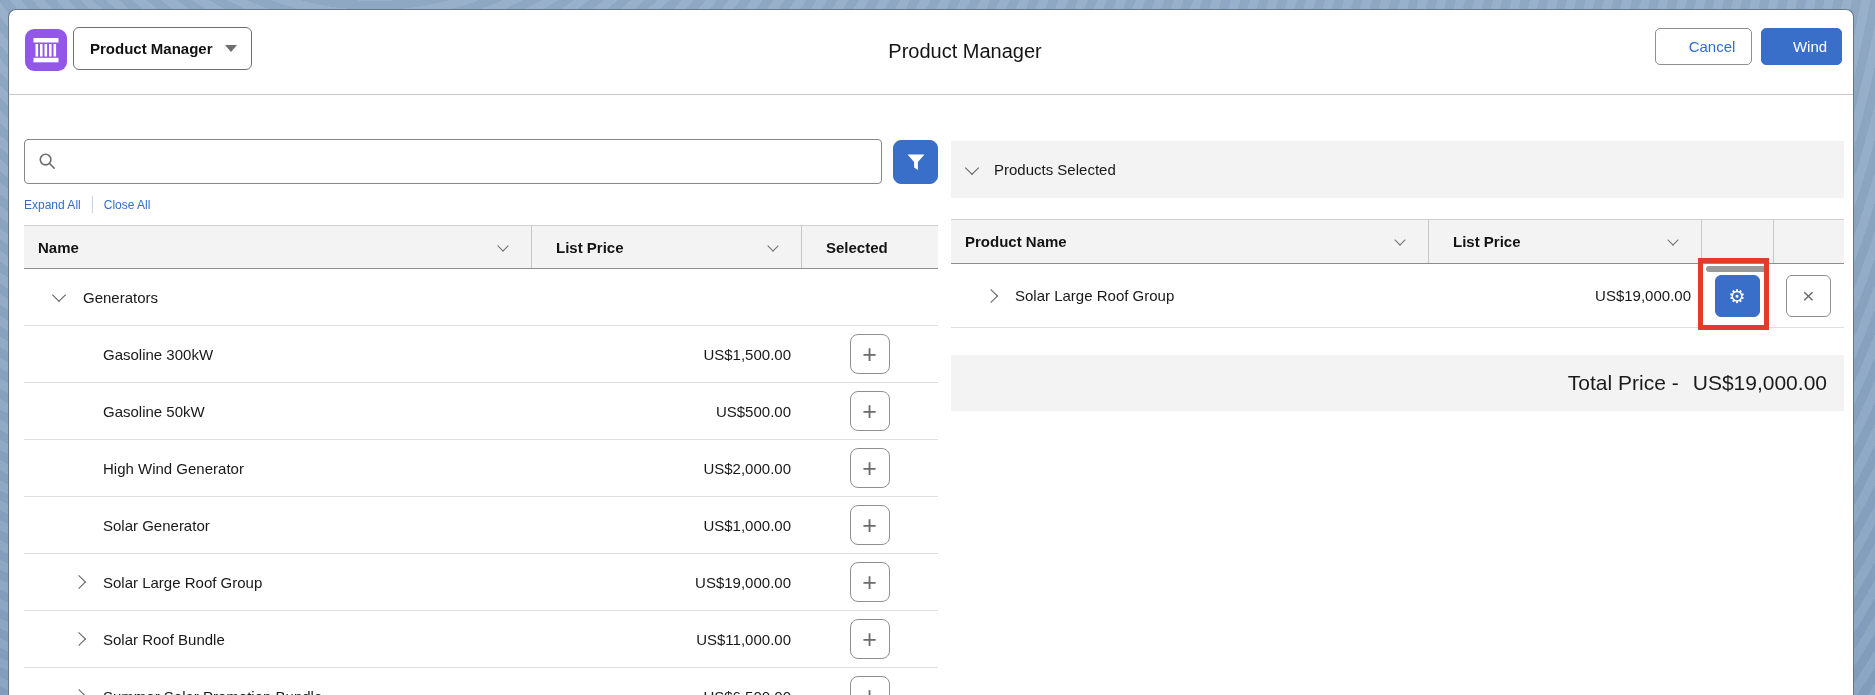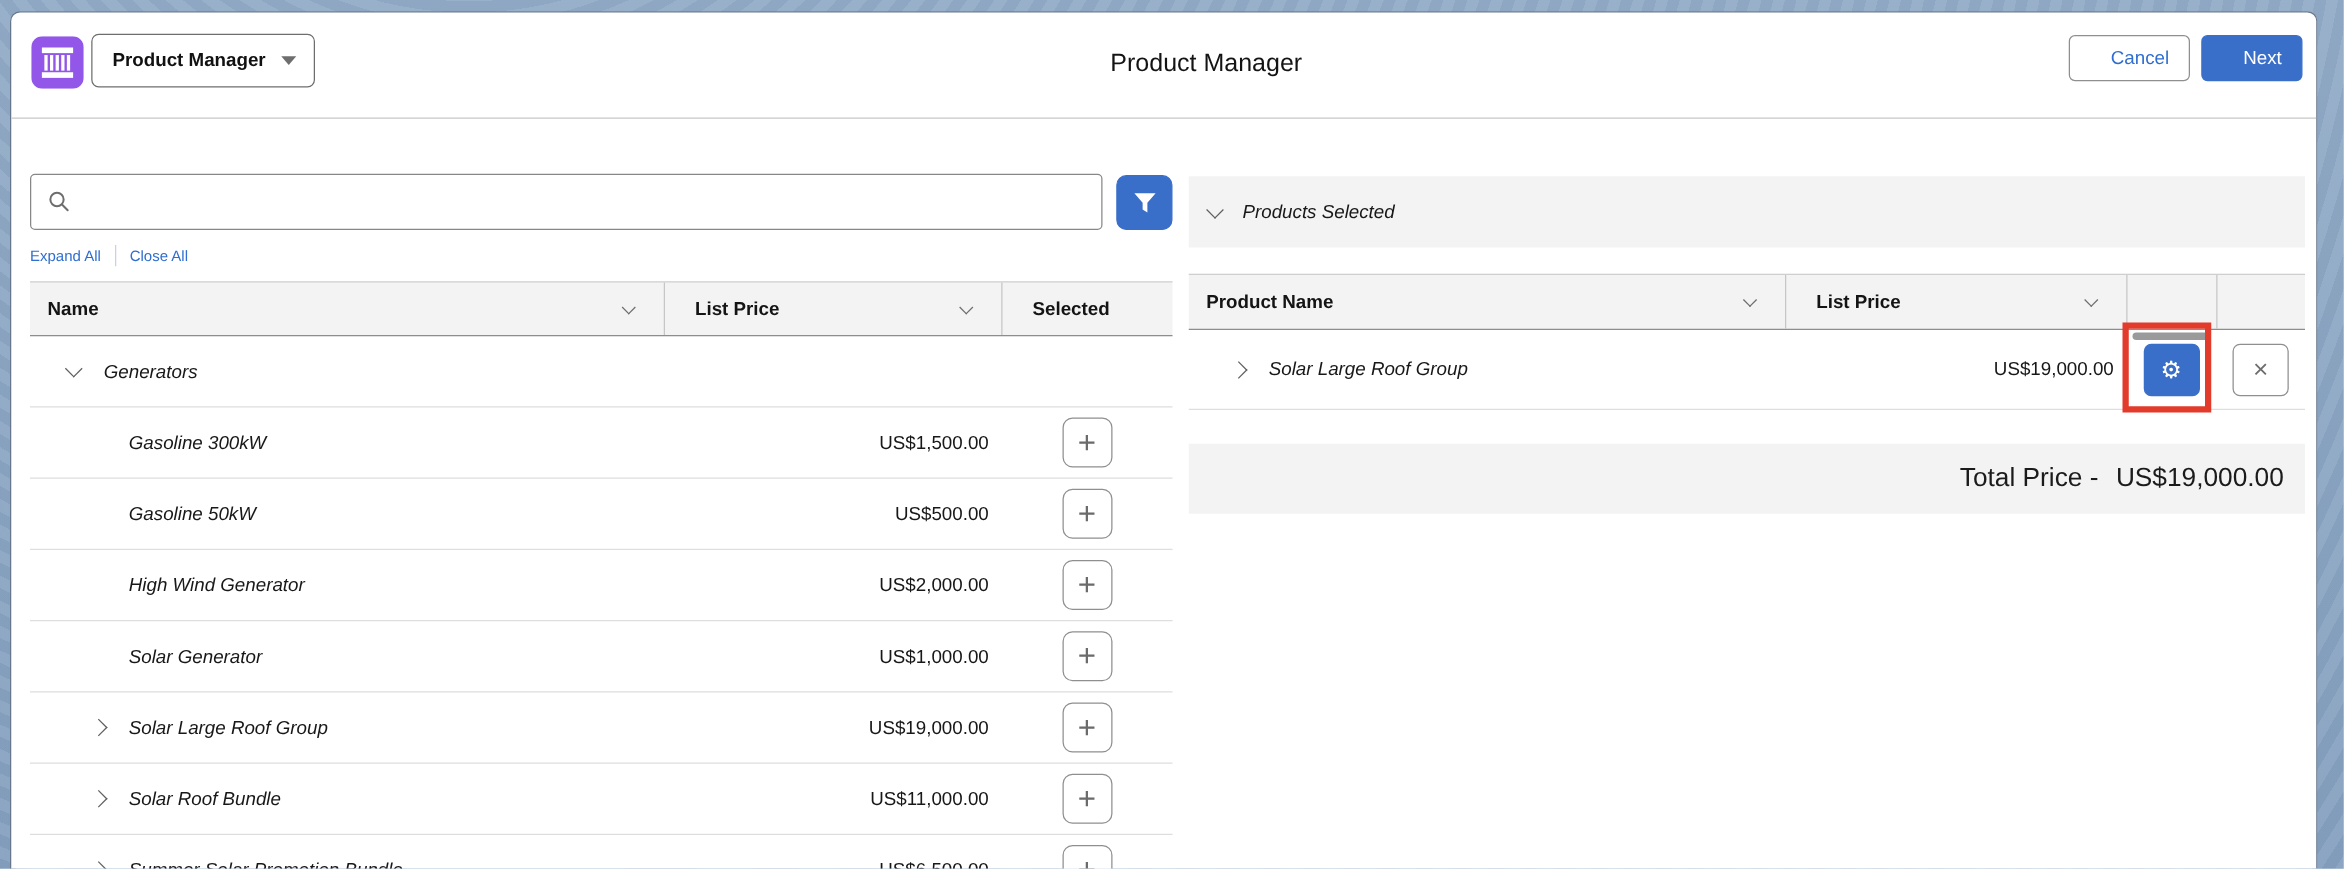--- a/index.html
+++ b/index.html
@@ -47,21 +47,21 @@
   .sortchev{width:8px;height:8px;border-right:1.6px solid var(--muted);border-bottom:1.6px solid var(--muted);
     transform:rotate(45deg);margin-left:auto;margin-right:10px;margin-top:-3px;}
   .lrow{display:flex;align-items:center;height:57px;border-bottom:1px solid var(--line);}
   .lead{display:flex;align-items:center;text-align:center;}
   .ltable .lead{width:507px;}
   .chev{display:inline-block;width:10px;height:10px;border-right:1.8px solid #5f5f5f;border-bottom:1.8px solid #5f5f5f;flex:none;}
   .chev.down{transform:rotate(45deg);margin-top:-4px;}
   .chev.right{transform:rotate(-45deg);}
   .lvl1 .lead{padding-left:30px;}
   .lvl2 .lead{padding-left:50px;}
-  .rname{margin-left:19px;font-style:italic;}
+  .rname{margin-left:19px;}
   .ltable .rprice{width:270px;text-align:right;padding-right:10px;}
   .ltable .rsel{width:137px;display:flex;justify-content:center;}
   .add-btn{width:40px;height:40px;border:1px solid #8f8f8f;border-radius:8px;background:#fff;cursor:pointer;
     font-size:25px;font-weight:300;color:#6b6b6b;line-height:36px;}
   
   .ps-header{position:absolute;left:942px;top:131px;width:893px;height:57px;background:var(--gray);
     display:flex;align-items:center;padding-left:16px;cursor:pointer;}
   .ps-header .rname{margin-left:17px;}
   .rtable{position:absolute;left:942px;top:209px;width:893px;}
   .rtable .thead{height:45px;}
@@ -97,21 +97,21 @@
       <rect x="24" y="15" width="2.6" height="12.5" fill="#fff"></rect>
       <rect x="28.5" y="15" width="2.6" height="12.5" fill="#fff"></rect>
       <rect x="8.5" y="28.8" width="25" height="4.5" fill="#fff"></rect>
     </svg>
     <button class="appsel">
       <span>Product Manager</span>
       <span class="caret"></span>
     </button>
     <div class="title">Product Manager</div>
     <button class="btn cancel">Cancel</button>
-    <button class="btn next">Next</button>
+    <button class="btn next">Wind</button>
   </div>
 
   <div class="search">
     <svg width="19" height="19" viewBox="0 0 20 20">
       <circle cx="8" cy="8" r="5.6" fill="none" stroke="#6e6e6e" stroke-width="1.7"></circle>
       <line x1="12.4" y1="12.4" x2="17" y2="17" stroke="#6e6e6e" stroke-width="1.7" stroke-linecap="round"></line>
     </svg>
     <input value="" style="">
   </div>
   <button class="filterbtn">

